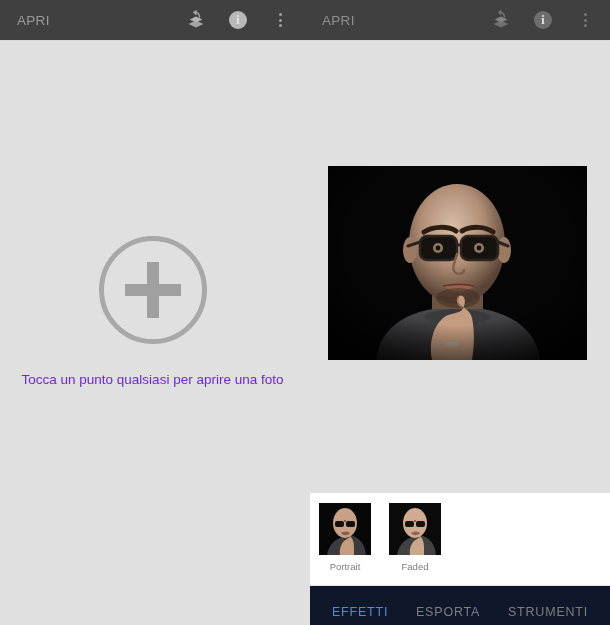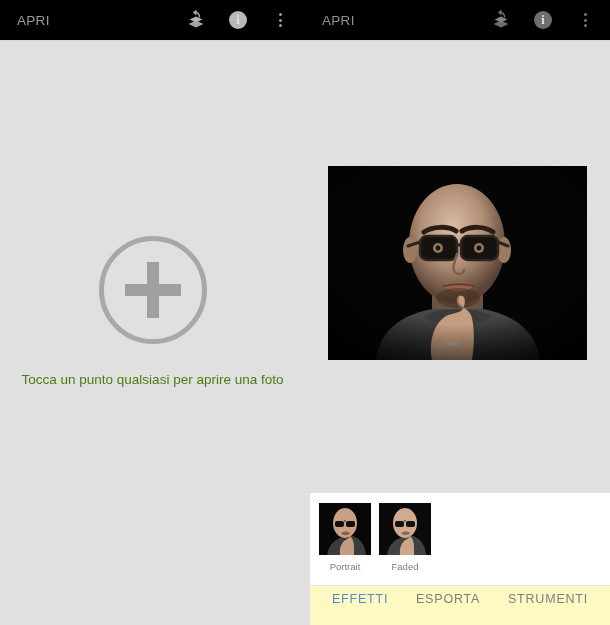--- a/index.html
+++ b/index.html
@@ -27,21 +27,21 @@
     width: 305px;
     height: 625px;
     background: #e0e0e0;
     overflow: hidden;
   }
 
   
   .appbar {
     position: relative;
     height: 41px;
-    background: #000000;
+    background: #404040;
     border-bottom: 1px solid #dadada;
     display: flex;
     align-items: center;
     padding: 0 10px 0 17px;
     box-sizing: border-box;
   }
   .appbar-title {
     font-size: 13.5px;
     letter-spacing: 0.3px;
     color: #9a9a9a;
@@ -118,21 +118,21 @@
     transform: translate(-50%, -50%);
   }
   .plus-circle::after {
     width: 12px; height: 56px;
     left: 50%; top: 50%;
     transform: translate(-50%, -50%);
   }
   .empty-hint {
     margin-top: 28px;
     font-size: 13.5px;
-    color: #4d7c0f;
+    color: #6d28d9;
     text-align: center;
   }
 
   
   .photo-stage {
     position: absolute;
     top: 41px; left: 0; right: 0; bottom: 0;
   }
   .main-photo {
     position: absolute;
@@ -153,21 +153,21 @@
     left: 5px;
     right: 0;
     bottom: 0;
     top: 452px;
     background: #ffffff;
   }
   .effects-strip {
     display: flex;
     align-items: flex-start;
     padding: 10px 0 0 8px;
-    gap: 6px;
+    gap: 16px;
     overflow: hidden;
   }
   .effect-item {
     width: 54px;
     display: flex;
     flex-direction: column;
     align-items: center;
     cursor: pointer;
   }
   .effect-thumb {
@@ -182,25 +182,25 @@
     font-size: 9.5px;
     color: #7d7d7d;
     white-space: nowrap;
   }
   .tabbar {
     position: absolute;
     left: 0; right: 0; bottom: 0;
     height: 40px;
     border-top: 1px solid #e4e4e4;
     display: flex;
-    align-items: flex-start;
+    align-items: flex-end;
     justify-content: space-around;
     padding: 0 8px;
     box-sizing: border-box;
-    background: #fef9c3;
+    background: #0f172a;
     margin-top: 40px;
   }
   .tab {
     font-size: 12.5px;
     letter-spacing: 0.8px;
     color: #7e7e7e;
     cursor: pointer;
     padding: 6px 4px;
   }
   .tab.active { color: #5b8ac9; }

